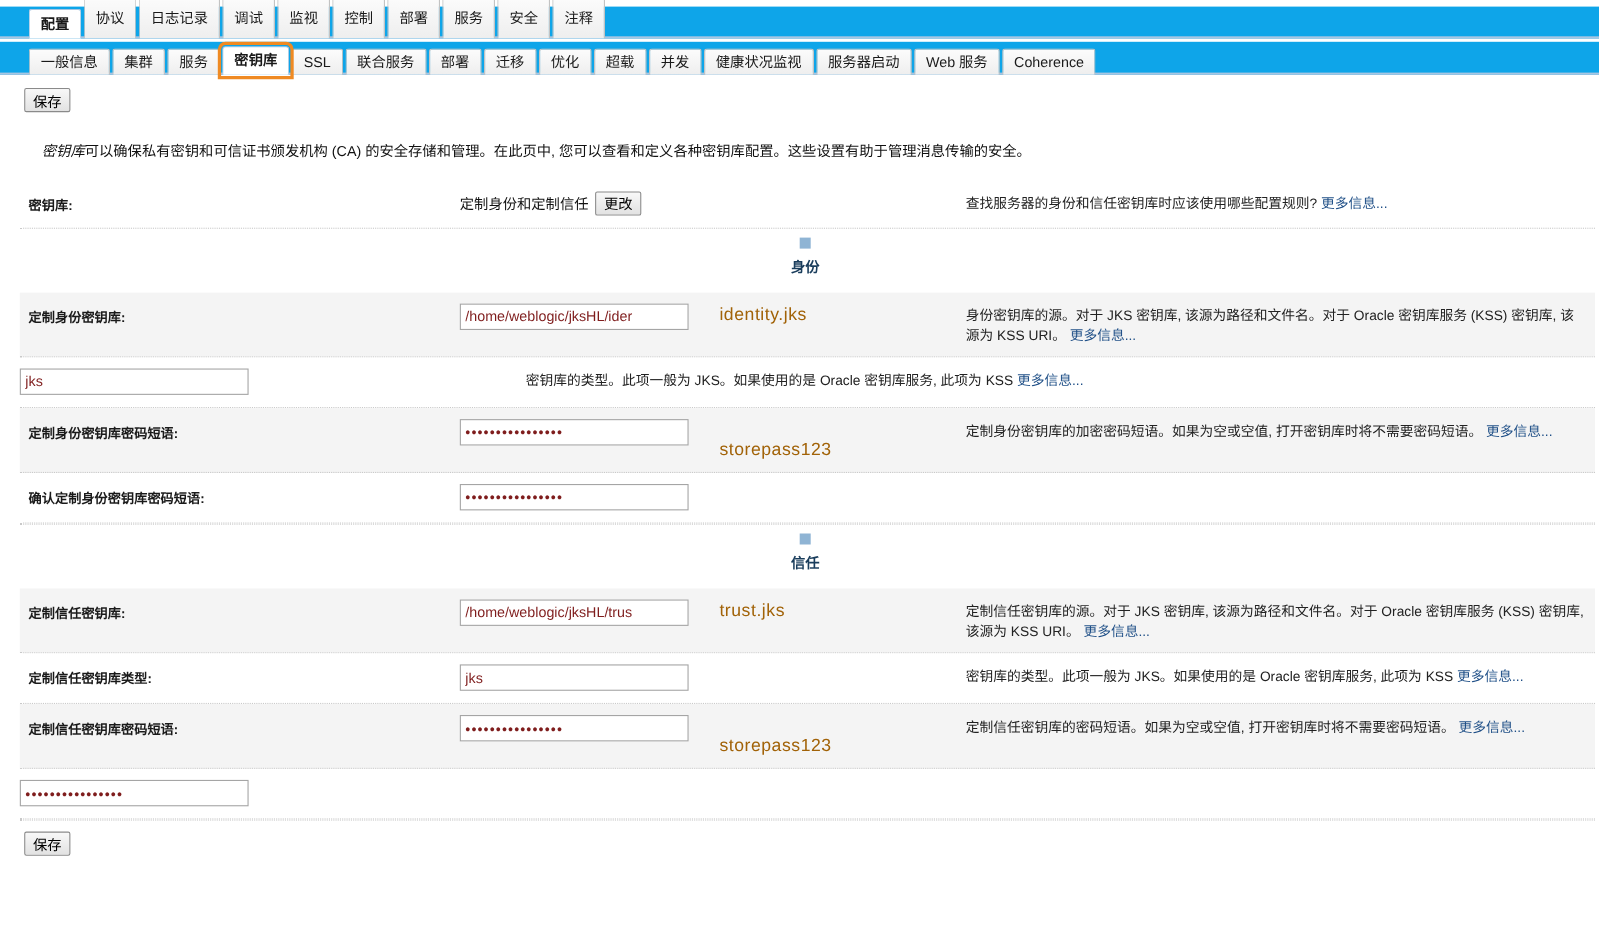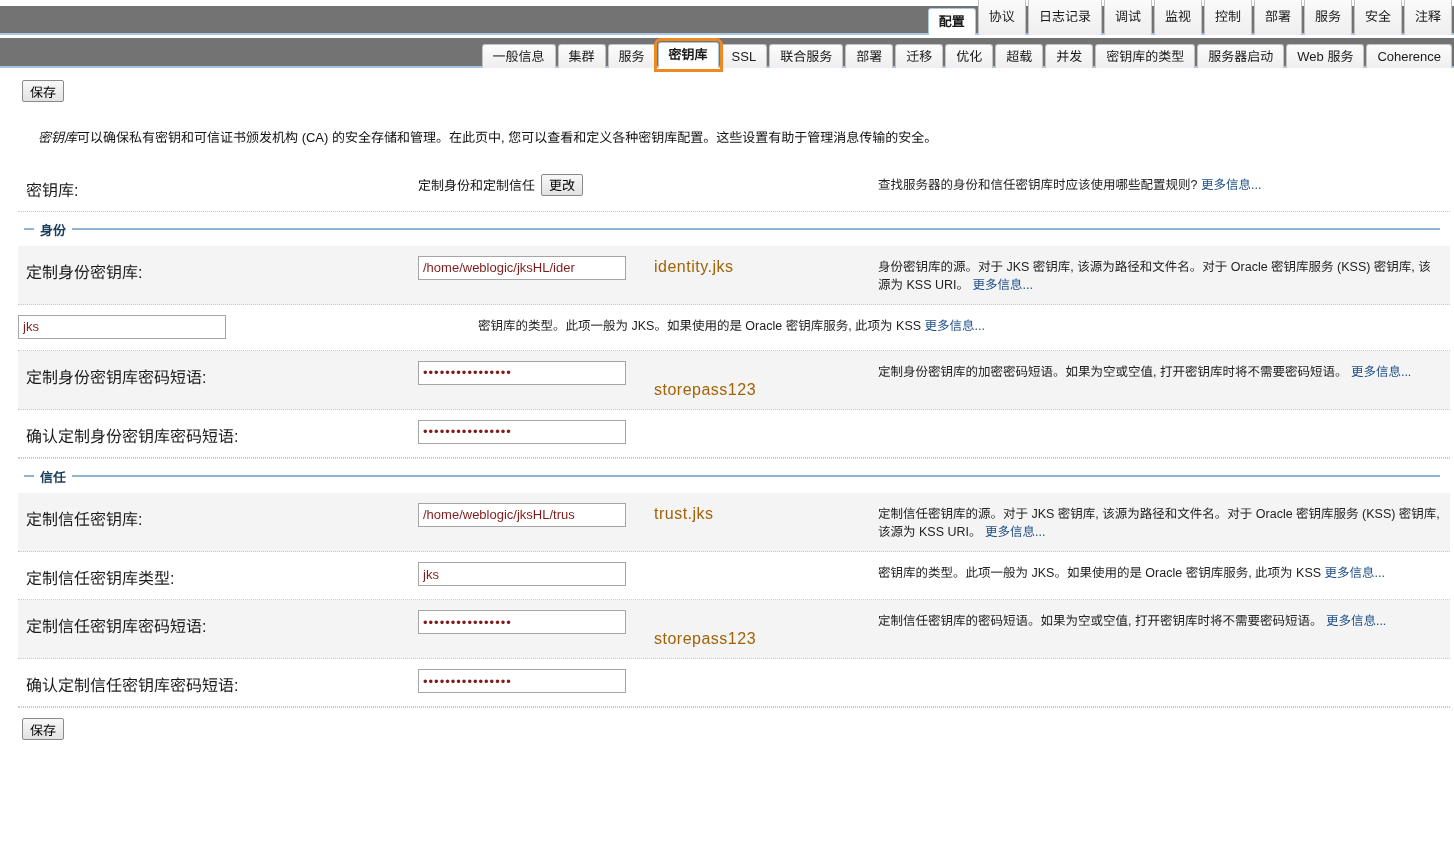--- a/index.html
+++ b/index.html
@@ -14,22 +14,21 @@
     overflow: hidden;
   }
 
   
   .tabstrip {
     position: relative;
     padding-left: 26px;
     height: 29px;
     display: flex;
     align-items: flex-end;
-    background: #737373;
-    justify-content: flex-end;
+    background: #0ea5e9;
   }
   .tabstrip.primary { margin-top: 6px; }
   .tabstrip::after {
     content: "";
     position: absolute;
     left: 0; right: 0; bottom: 0;
     height: 2px;
     background: #a8c6e2;
   }
   .tab {
@@ -105,22 +104,22 @@
     padding: 10px 0;
     border-bottom: 1px dotted #c9c9c9;
   }
   .row.zebra { background: #f4f4f4; }
   .row.plain { background: #ffffff; }
   .row .label {
     width: 400px;
     flex: 0 0 400px;
     padding-left: 8px;
     padding-top: 3px;
-    font-weight: normal;
-    font-size: 16px;
+    font-weight: bold;
+    font-size: 12px;
     color: #1a1a1a;
   }
   .row .control {
     width: 230px;
     flex: 0 0 230px;
     display: flex;
     align-items: center;
     gap: 6px;
   }
   .row .annot {
@@ -175,20 +174,21 @@
   .section {
     margin: 0;
     padding: 0;
     border-bottom: 1px dotted #c9c9c9;
   }
   .legendbar {
     display: flex;
     align-items: center;
     gap: 6px;
     padding: 8px 10px 7px 6px;
+    flex-direction: column;
   }
   .legendbar .dash {
     width: 10px;
     height: 2px;
     background: #8fb4d4;
     flex: 0 0 10px;
   }
   .legendbar .legend-text {
     font-weight: bold;
     font-size: 13px;
@@ -265,21 +265,21 @@
     <div class="tab">
       <span>优化</span>
     </div>
     <div class="tab">
       <span>超载</span>
     </div>
     <div class="tab">
       <span>并发</span>
     </div>
     <div class="tab">
-      <span>密钥库的类型</span>
+      <span>健康状况监视</span>
     </div>
     <div class="tab">
       <span>服务器启动</span>
     </div>
     <div class="tab">
       <span>Web 服务</span>
     </div>
     <div class="tab">
       <span>Coherence</span>
     </div>
@@ -374,21 +374,20 @@
         </div>
         <div class="row zebra">
           <div class="label">定制信任密钥库密码短语:</div>
           <div class="control">
             <input type="text" class="txt pw" value="••••••••••••••••" style="">
           </div>
           <div class="annot">storepass123</div>
           <div class="help"><span>定制信任密钥库的密码短语。如果为空或空值, 打开密钥库时将不需要密码短语。 </span><a class="morelink"> 更多信息...</a></div>
         </div>
         <div class="row plain">
-          <div class="label">确认定制信任密钥库密码短语:</div>
           <div class="control">
             <input type="text" class="txt pw" value="••••••••••••••••" style="">
           </div>
           <div class="annot"></div>
           <div class="help"></div>
         </div>
       </div>
   </div>
 
 </div>

